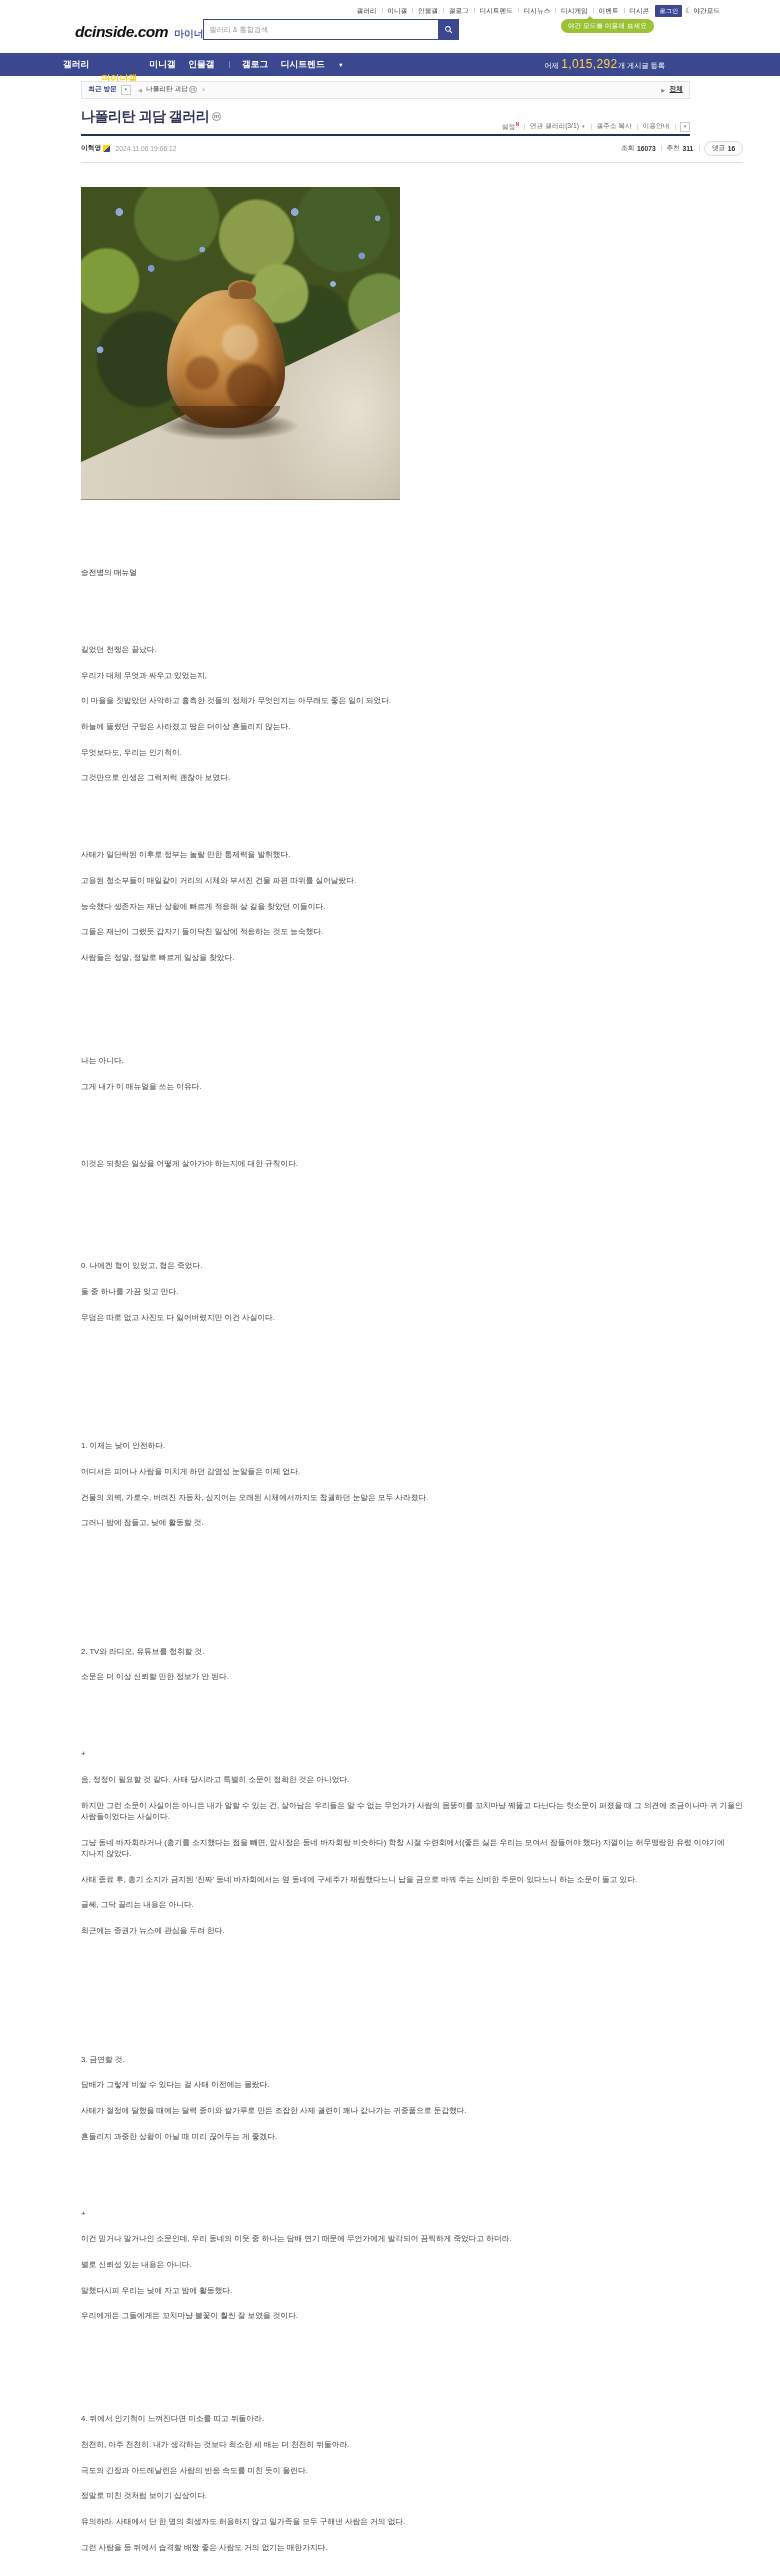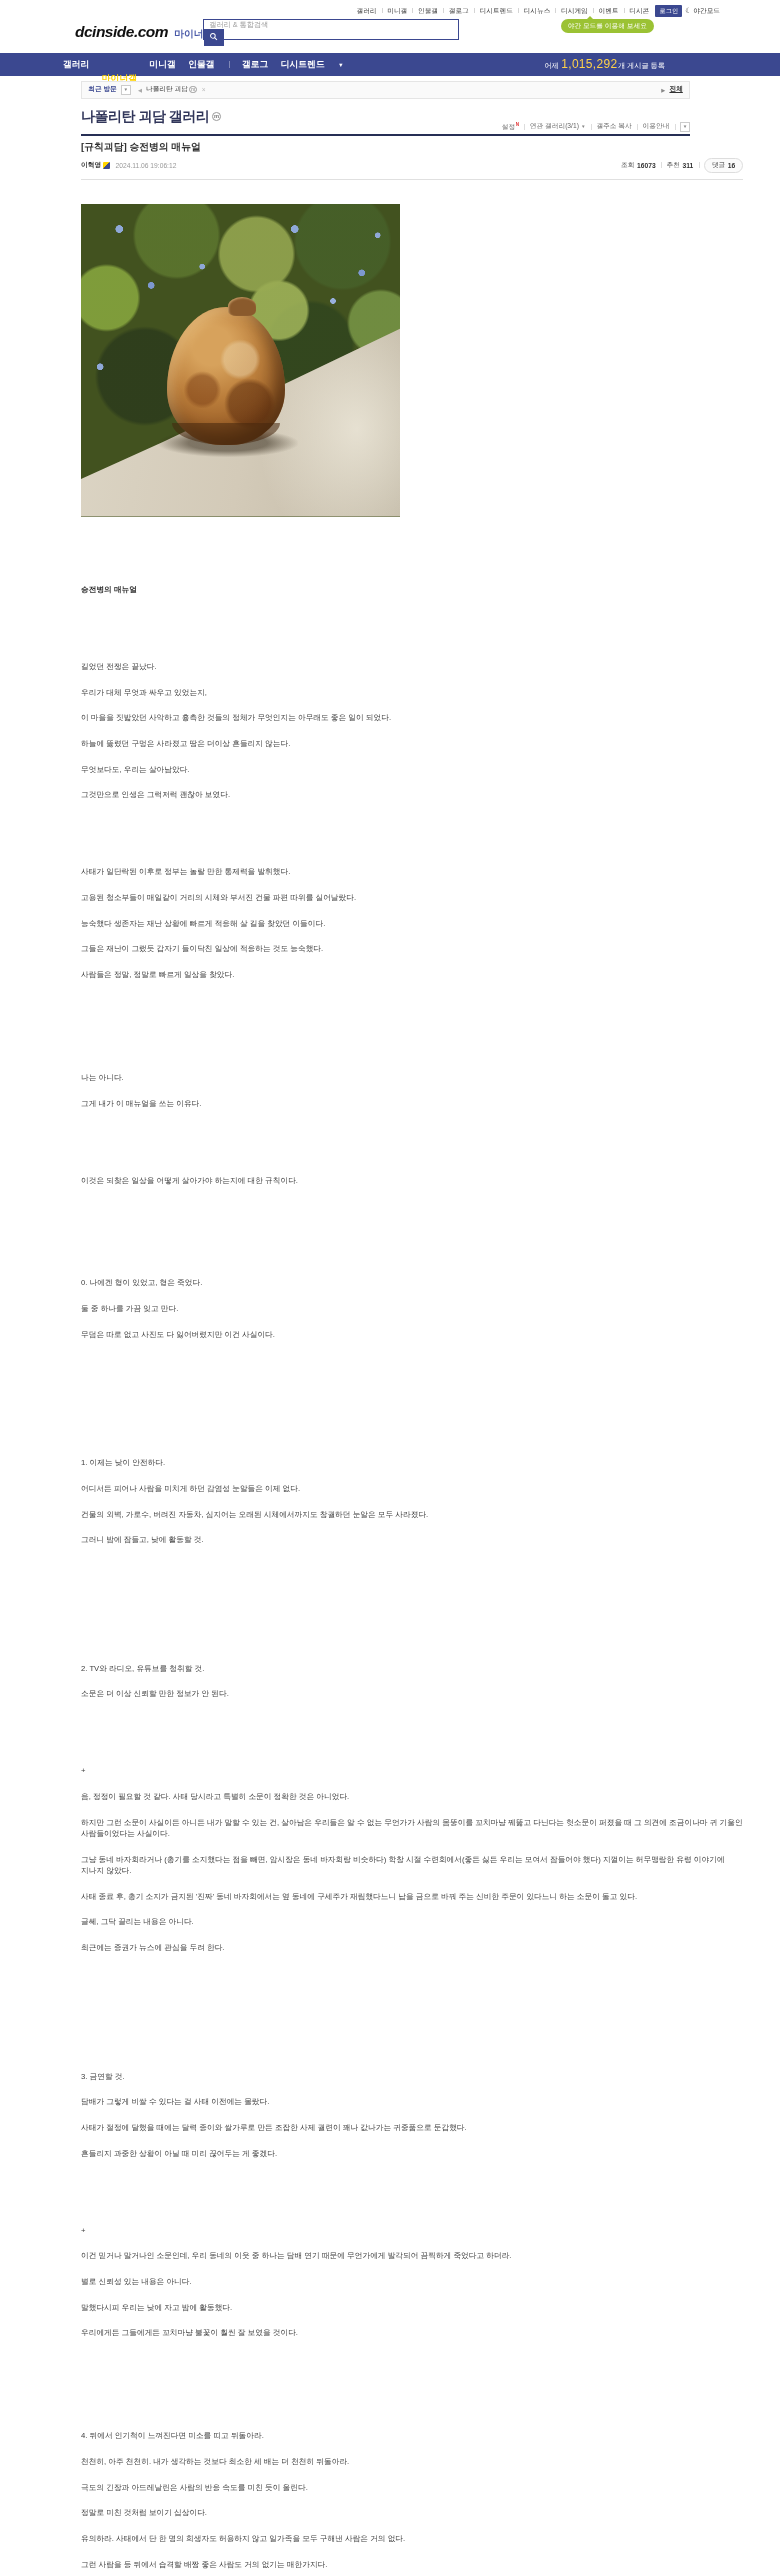--- a/index.html
+++ b/index.html
@@ -15,21 +15,21 @@
   .login-chip { display:inline-block; background:#3b4890; color:#fff; font-size:6.2px; padding:1.5px 4.1px; border-radius:1px; margin:0 3.1px 0 5.2px; cursor:pointer; }
   .moon { font-size:7.2px; color:#111; margin-right:1.5px; }
   .nightlabel { cursor:pointer; }
   .tooltip { position:absolute; top:19px; left:561px; background:#9bc234; color:#fff; font-size:6.7px;
     height:14px; line-height:14px; padding:0 6.7px; border-radius:7.2px; white-space:nowrap; }
   .tooltip::before { content:""; position:absolute; top:-3.1px; left:26px; border:3.1px solid transparent; border-bottom:3.6px solid #9bc234; border-top:none; }
   
   .logo-row { position:absolute; left:63px; top:23px; display:flex; align-items:baseline; }
   .logo-main { font-size:15.5px; font-weight:bold; font-style:italic; letter-spacing:-0.5px; color:#111; cursor:pointer;margin-left:12px; }
   .logo-sub { font-size:9.8px; font-weight:bold; color:#4a5aa8; margin-left:6.2px; cursor:pointer; }
-  .searchbox { position:absolute; left:203px; top:18.5px; width:256px; height:21.6px; border:1.5px solid #3b4890; background:#fff; display:flex;flex-direction:column; }
+  .searchbox { position:absolute; left:203px; top:18.5px; width:256px; height:21.6px; border:1.5px solid #3b4890; background:#fff; display:flex; }
   .searchbox input { flex:1; border:none; outline:none; padding:0 5.2px; font-size:7.2px; color:#333; font-family:inherit; }
   .searchbox input::placeholder { color:#9a9a9a; }
   .search-btn { width:19.6px; background:#3b4890; border:none; display:flex; align-items:center; justify-content:center; cursor:pointer; }
   
   .navbar { position:absolute; left:0; top:53px; width:781px; height:23px; background:#3b4890; }
   .nav-menu { position:absolute; left:63px; top:0; height:23px; display:flex; align-items:center; }
   .nitem { color:#fff; font-size:8.8px; font-weight:bold; margin-right:12.4px; cursor:pointer; }
   .nitem.active { color:#ffd200;margin-top:28px; }
   .ndiv { width:0.5px; height:7.2px; background:rgba(255,255,255,.35); margin:0 12.4px 0 2.1px; }
   .nicon { color:#fff; font-size:5.7px; cursor:pointer; margin-left:1px; }
@@ -102,21 +102,21 @@
     box-shadow:inset -9.3px -11.3px 17.5px rgba(55,28,8,.6), inset 5.2px 5.2px 11.3px rgba(255,224,165,.4); }
   .img-helmet::before { content:""; position:absolute; inset:0; border-radius:inherit;
     background-image:
       radial-gradient(circle at 62% 38%, rgba(232,205,160,.55) 0 14%, transparent 18%),
       radial-gradient(circle at 30% 60%, rgba(120,60,20,.5) 0 12%, transparent 16%),
       radial-gradient(circle at 70% 70%, rgba(92,45,14,.55) 0 16%, transparent 20%); }
   .img-helmet::after { content:""; position:absolute; left:4%; right:4%; bottom:0; height:16%;
     border-radius:0 0 50% 50%/0 0 100% 100%; background:rgba(70,38,12,.55); }
   .img-knob { position:absolute; left:46%; top:30%; width:9%; height:6%;
     border-radius:50% 50% 30% 30%; background:#8a5a2c; box-shadow:inset 1px 1px 2.1px rgba(255,220,160,.5); }
-  .body-heading { font-size:7.7px; font-weight:bold; color:#333; line-height:11.3px; margin:0 0 66px 0; }
+  .body-heading { font-size:7.7px; font-weight:normal; color:#333; line-height:11.3px; margin:0 0 66px 0; }
   .bp { font-size:7.7px; color:#3d3d3d; line-height:11.3px; min-height:11.3px; margin:0 0 14.4px 0; word-break:keep-all; }
 </style>
 </head>
 <body>
 
 <div class="top-links">
   <span id="top-links"><span class="tlink">갤러리</span><span class="tsep"></span><span class="tlink">미니갤</span><span class="tsep"></span><span class="tlink">인물갤</span><span class="tsep"></span><span class="tlink">갤로그</span><span class="tsep"></span><span class="tlink">디시트렌드</span><span class="tsep"></span><span class="tlink">디시뉴스</span><span class="tsep"></span><span class="tlink">디시게임</span><span class="tsep"></span><span class="tlink">이벤트</span><span class="tsep"></span><span class="tlink">디시콘</span></span><span class="login-chip">로그인</span><span class="moon">☾</span><span class="nightlabel">야간모드</span>
 </div>
 <div class="tooltip">야간 모드를 이용해 보세요</div>
 
@@ -172,21 +172,20 @@
     <span class="gact">갤주소 복사</span>
     <span class="vsep"></span>
     <span class="gact">이용안내</span>
     <span class="vsep"></span>
     <span class="ddbox"><span>▼</span></span>
   </div>
 </div>
 <div class="title-rule"></div>
 
 <div class="post-section">
-  <div class="post-title">[규칙괴담] 승전병의 매뉴얼</div>
   <div class="post-meta">
     <span class="author">이혁영</span>
     <span class="gallog-ic"></span>
     <span class="pdate">2024.11.06 19:06:12</span>
     <span class="meta-right">
       <span>조회</span>
         <b>16073</b>
       <span class="vsep"></span>
       <span>추천</span>
         <b>311</b>
@@ -205,21 +204,21 @@
     <div class="img-helmet"></div>
     <div class="img-knob"></div>
   </div>
 
   <p class="body-heading">승전병의 매뉴얼</p>
   <div id="paragraphs">
       <p class="bp">길었던 전쟁은 끝났다.</p>
       <p class="bp">우리가 대체 무엇과 싸우고 있었는지,</p>
       <p class="bp">이 마을을 짓밟았던 사악하고 흉측한 것들의 정체가 무엇인지는 아무래도 좋은 일이 되었다.</p>
       <p class="bp">하늘에 뚫렸던 구멍은 사라졌고 땅은 더이상 흔들리지 않는다.</p>
-      <p class="bp">무엇보다도, 우리는 살아남았다.</p>
+      <p class="bp">무엇보다도, 우리는 인기척이.</p>
       <p class="bp">그것만으로 인생은 그럭저럭 괜찮아 보였다.</p>
       <p class="bp"></p>
       <p class="bp"></p>
       <p class="bp">사태가 일단락된 이후로 정부는 놀랄 만한 통제력을 발휘했다.</p>
       <p class="bp">고용된 청소부들이 매일같이 거리의 시체와 부서진 건물 파편 따위를 실어날랐다.</p>
       <p class="bp">능숙했다 생존자는 재난 상황에 빠르게 적응해 살 길을 찾았던 이들이다.</p>
       <p class="bp">그들은 재난이 그랬듯 갑자기 들이닥친 일상에 적응하는 것도 능숙했다.</p>
       <p class="bp">사람들은 정말, 정말로 빠르게 일상을 찾았다.</p>
       <p class="bp"></p>
       <p class="bp"></p>

